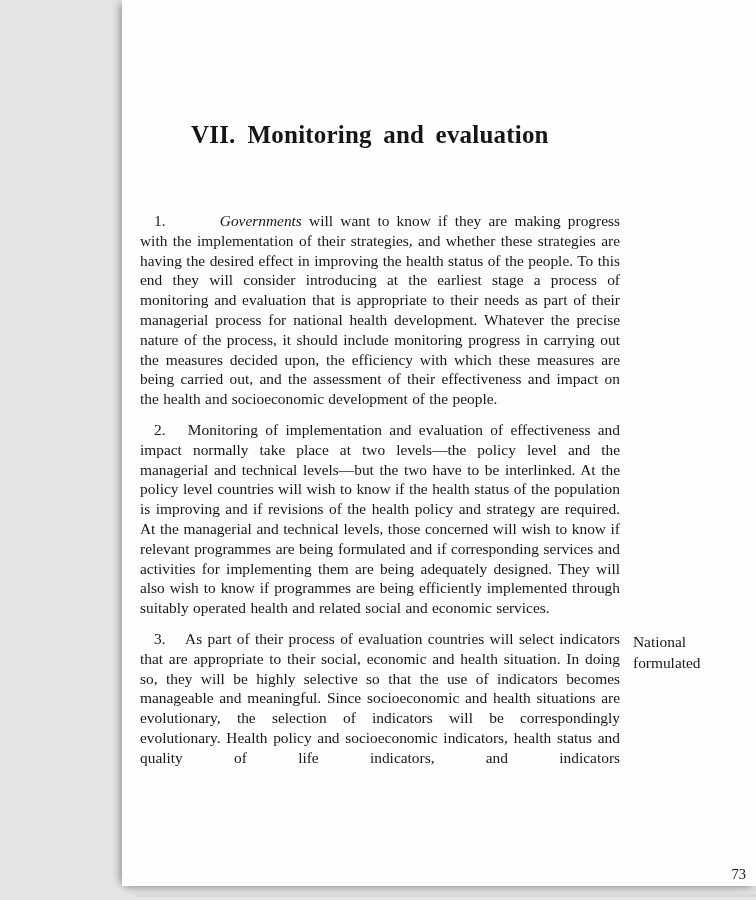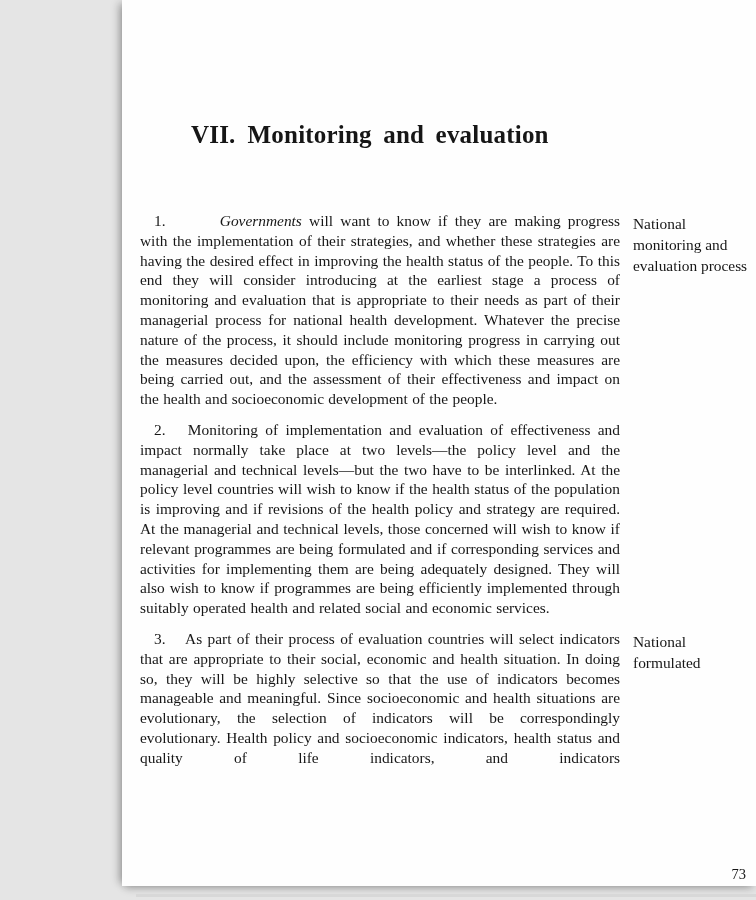--- a/index.html
+++ b/index.html
@@ -97,21 +97,20 @@
     <h1 class="heading"><span class="hnum">VII.</span><span>Monitoring and evaluation</span></h1>
 
     <div class="body-col">
 
       <section class="para">
         <p class="para-text">
           <span class="pnum">1.</span>
           <span class="lead-italic">Governments</span>
           <span>will want to know if they are making progress with the implementation of their strategies, and whether these strategies are having the desired effect in improving the health status of the people. To this end they will consider introducing at the earliest stage a process of monitoring and evaluation that is appropriate to their needs as part of their managerial process for national health development. Whatever the precise nature of the process, it should include monitoring progress in carrying out the measures decided upon, the efficiency with which these measures are being carried out, and the assessment of their effectiveness and impact on the health and socioeconomic development of the people.</span>
         </p>
-        <aside class="note">National monitoring and evaluation process</aside>
       </section>
 
       <section class="para">
         <p class="para-text">
           <span class="pnum">2.</span>
           <span>Monitoring of implementation and evaluation of effectiveness and impact normally take place at two levels—the policy level and the managerial and technical levels—but the two have to be interlinked. At the policy level countries will wish to know if the health status of the population is improving and if revisions of the health policy and strategy are required. At the managerial and technical levels, those concerned will wish to know if relevant programmes are being formulated and if corresponding services and activities for implementing them are being adequately designed. They will also wish to know if programmes are being efficiently implemented through suitably operated health and related social and economic services.</span>
         </p>
       </section>
 
       <section class="para">

